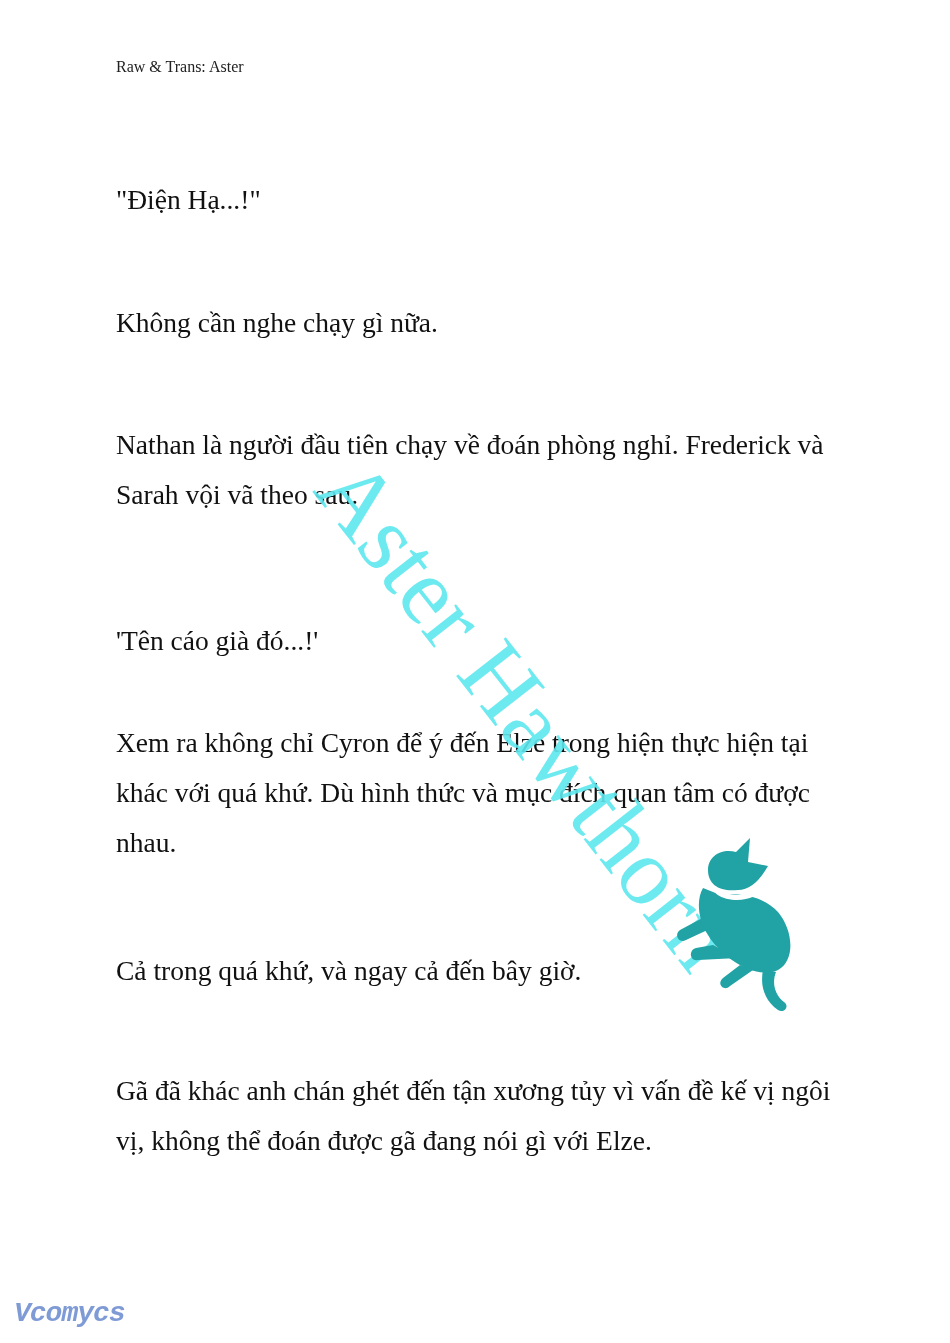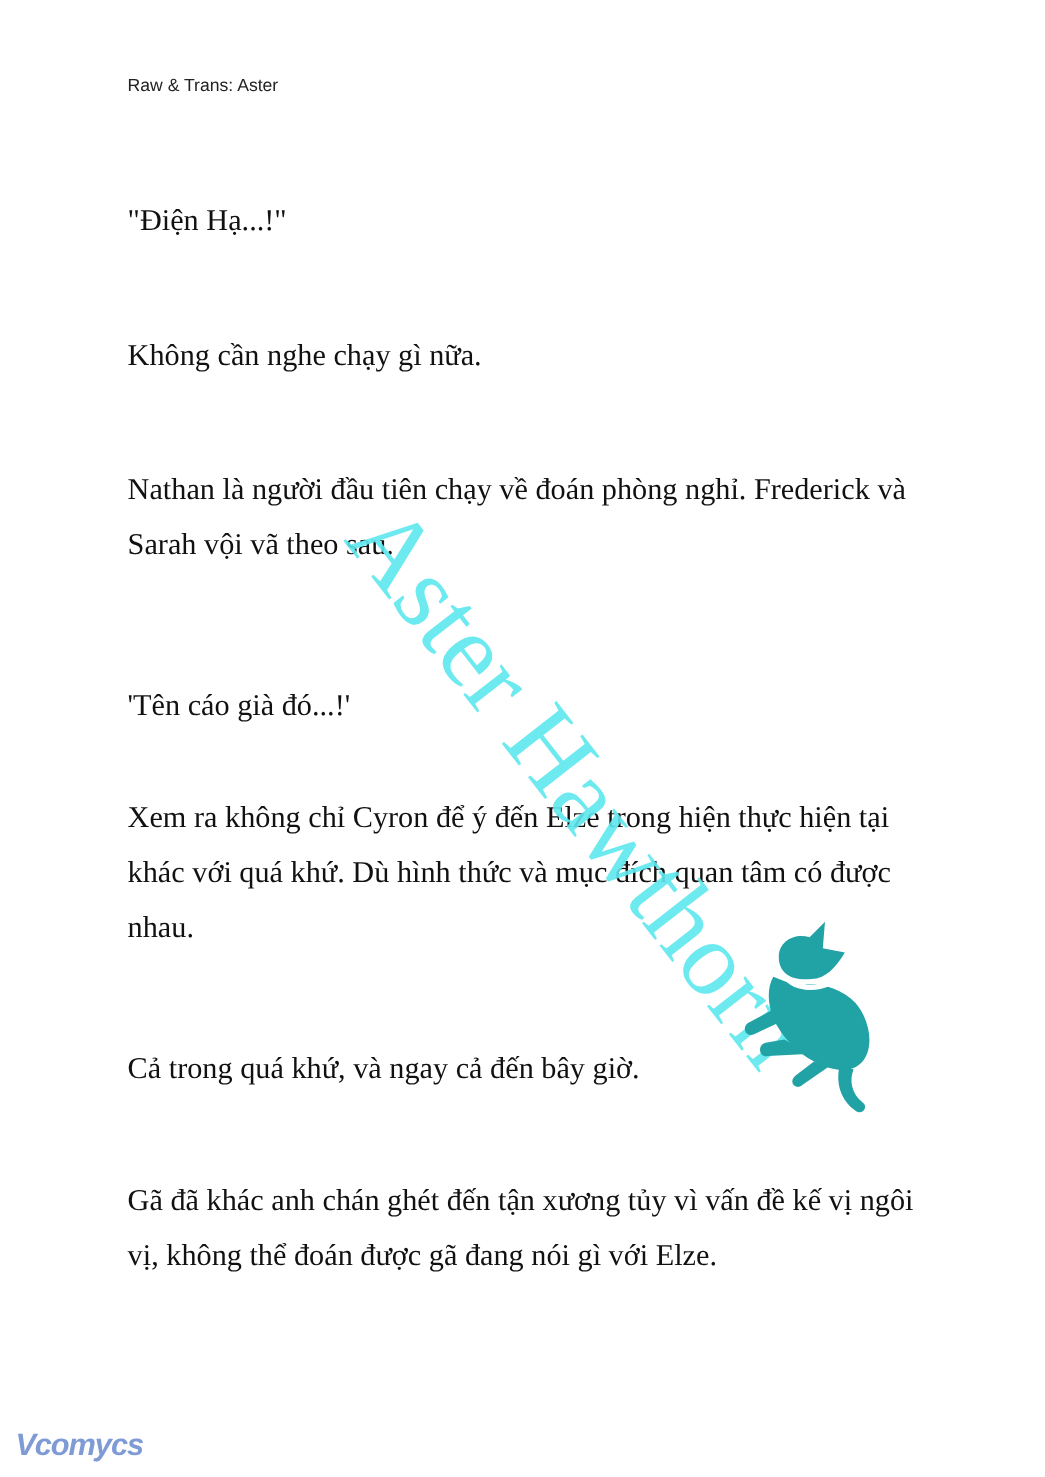--- a/index.html
+++ b/index.html
@@ -2,38 +2,38 @@
 <html><head>
   <meta charset="utf-8">
   <style>
     html, body { margin: 0; padding: 0; }
     body {
       width: 950px; height: 1343px; background: #ffffff;
       position: relative; overflow: hidden;
     }
     .header {
       position: absolute; left: 116px; top: 58px;
-      font-family: Liberation Sans, sans-serif; font-size: 16px; color: #222; margin-top: 12px;
+      font-family: Liberation Serif, serif; font-size: 16px; color: #222;
     }
     .para {
       position: absolute; left: 116px; width: 720px;
       font-family: "Liberation Serif", serif; font-size: 27.5px; color: #111;
       line-height: 50px; margin: 0;
     }
     .watermark {
       position: absolute; left: 120px; top: 590px;
       font-family: "Liberation Serif", serif; font-size: 96px;
       color: #5ee8ee; opacity: 0.9;
       transform-origin: 0 0; transform: rotate(52deg) translate(40px, -300px);
       white-space: nowrap; pointer-events: none;
     }
     .cat { position: absolute; left: 668px; top: 830px; width: 140px; height: 185px; }
     .logo {
       position: absolute; left: 14px; top: 1298px;
-      font-family: Liberation Sans, sans-serif; font-style: italic; font-weight: bold;
+      font-family: Liberation Mono, monospace; font-style: italic; font-weight: bold;
       font-size: 28px; letter-spacing: -1px;
       color: #7f9bd6;
     }
   </style>
 </head>
 <body>
 
 <div class="header">Raw &amp; Trans: Aster</div>
 
 <p class="para" style="top:175px">"Điện Hạ...!"</p>

